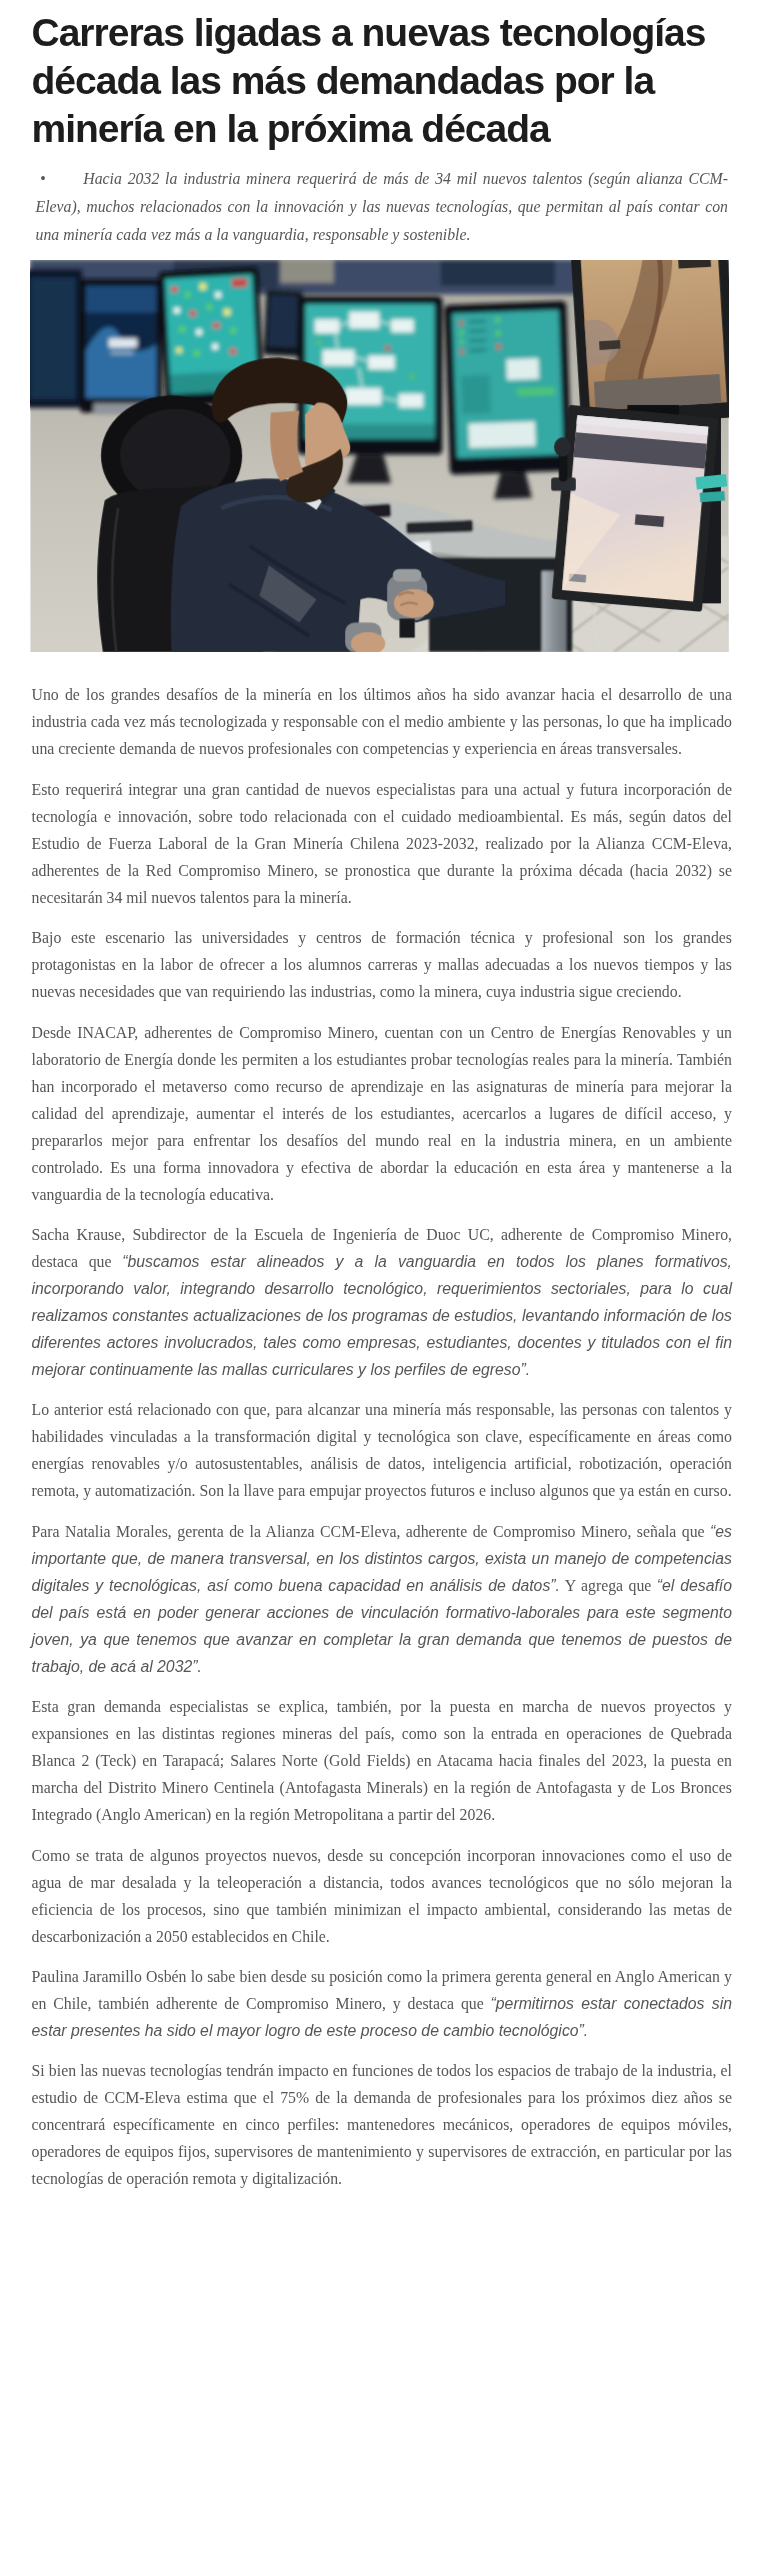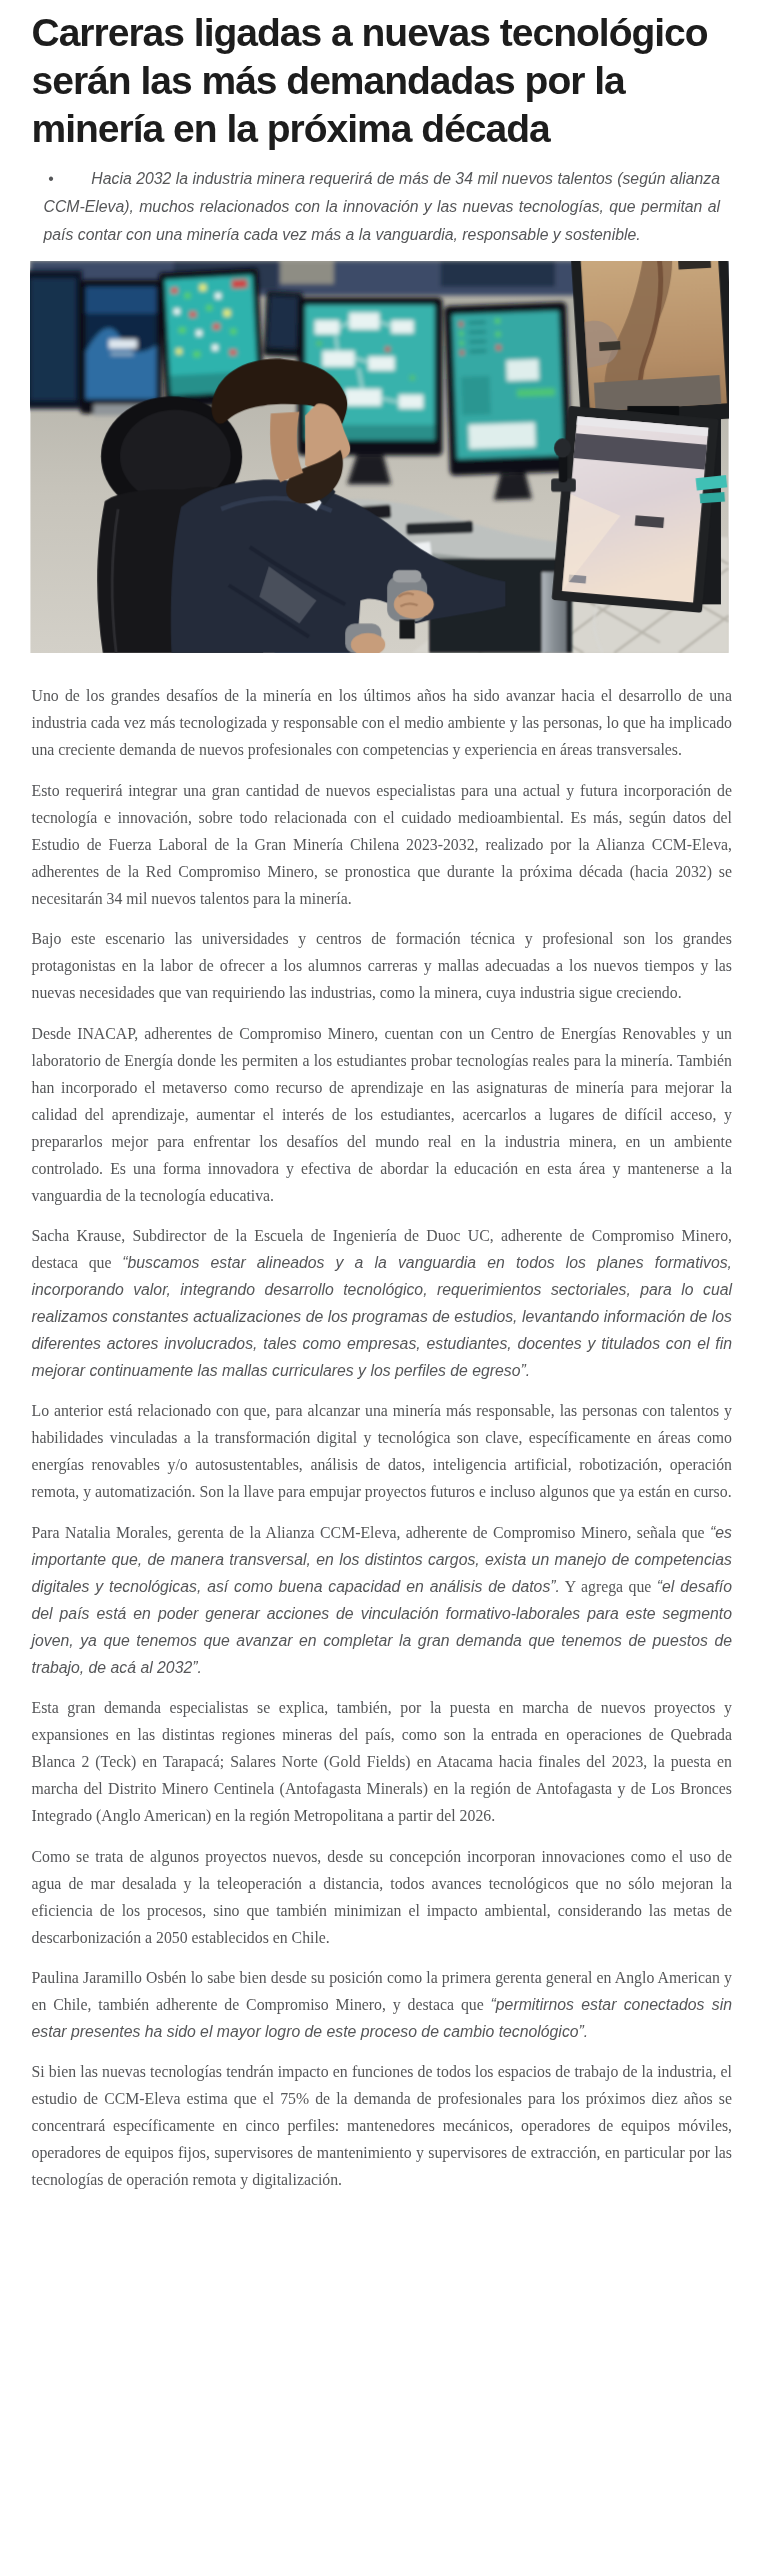--- a/index.html
+++ b/index.html
@@ -14,26 +14,27 @@
     letter-spacing:-1px;
     color:#1d1d1d;
   }
   .date{
     font-size:15.3px;
     line-height:19px;
     color:#3f3f41;
     margin:0 0 9.5px 0;
   }
   .lead{
-    margin:12px;
+    margin:4px;
     font-style:italic;
     font-size:15.8px;
     line-height:28px;
     text-align:justify;
     color:#555658;
+    font-family:Liberation Serif, serif;
   }
   .lead .bullet{
     font-style:normal;
     display:inline-block;
     width:43px;
     padding-left:4.8px;
   }
   figure.photo{
     margin:11.5px 0 29px -1.9px;
     padding:0;
@@ -50,21 +51,21 @@
     color:#555658;
   }
   .para em{font-style:italic;}
   .para span{font-style:normal;font-family:Liberation Serif, serif;}
 </style>
 </head>
 <body>
 
 <main class="page">
 
-  <h1>Carreras ligadas a nuevas tecnológico serán las más demandadas por la minería en la próxima década</h1>
+  <h1>Carreras ligadas a nuevas tecnologías década las más demandadas por la minería en la próxima década</h1>
 
 
   <p class="lead"><span class="bullet">•</span><em>Hacia 2032 la industria minera requerirá de más de 34 mil nuevos talentos (según alianza CCM-Eleva), muchos relacionados con la innovación y las nuevas tecnologías, que permitan al país contar con una minería cada vez más a la vanguardia, responsable y sostenible.</em></p>
 
   <figure class="photo">
     
     <svg viewBox="0 0 732 411" width="699" height="392">
       <defs>
         <linearGradient id="wallg" x1="0" y1="0" x2="0" y2="1">
           <stop offset="0" stop-color="#a9a89f"></stop>

